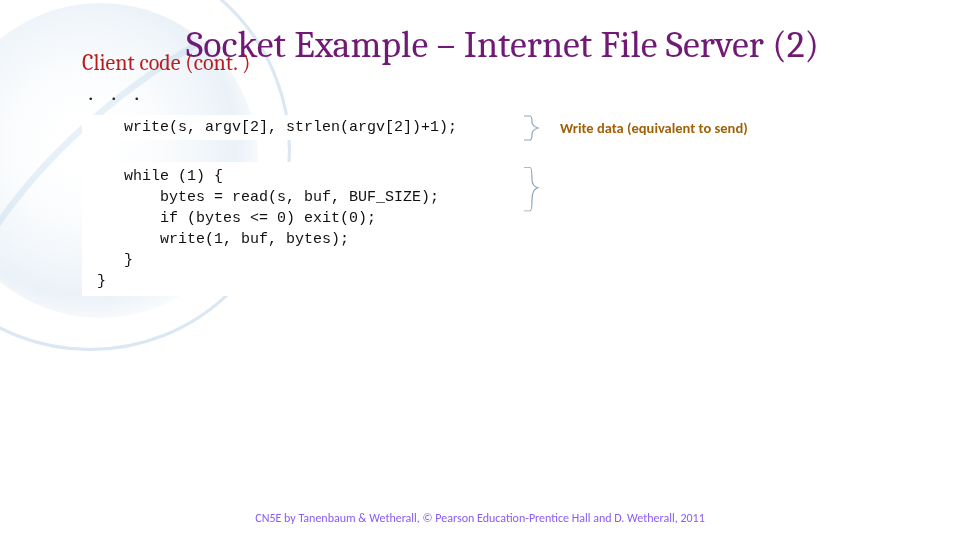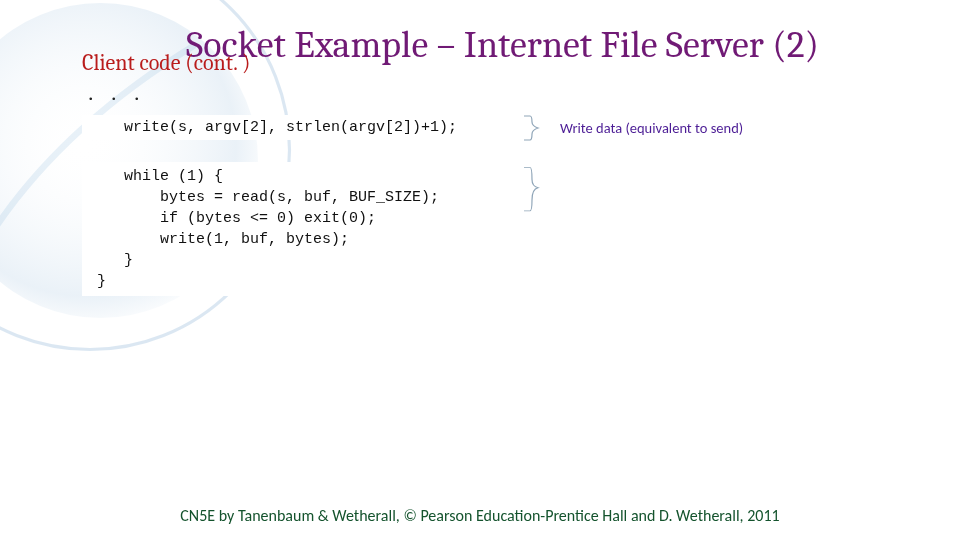--- a/index.html
+++ b/index.html
@@ -63,35 +63,35 @@
     width: 440px;
   }
   .codebox.small { padding-top: 2px; padding-bottom: 2px; }
   .brace {
     width: 20px;
     align-self: stretch;
     flex-shrink: 0;
   }
   .note {
     font-size: 14.5px;
-    font-weight: 400;
-    color: #4c1d95;
+    font-weight: 700;
+    color: #a16207;
     margin-left: 18px;
     max-width: 380px;
     line-height: 1.25;
     font-family: Calibri, "Segoe UI", sans-serif;
   }
   .footer {
     position: absolute;
     left: 0;
     bottom: 14px;
     width: 100%;
     text-align: center;
-    font-size: 16px;
-    color: #14532d;
+    font-size: 12px;
+    color: #8b5cf6;
     line-height: 1.25;
     font-family: Calibri, "Segoe UI", sans-serif;
     margin-top: 24px;
   }
 </style>
 </head>
 <body>
 
 <svg class="bg-swoosh" viewBox="0 0 400 400">
   <defs>

